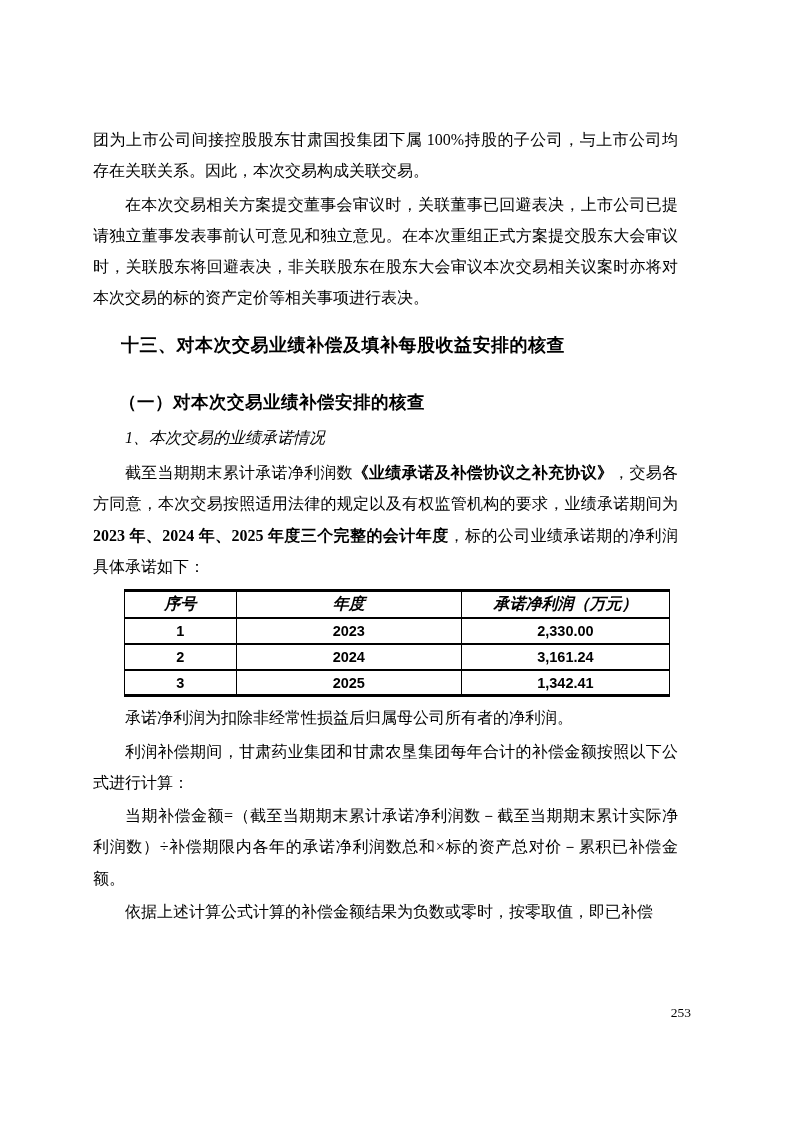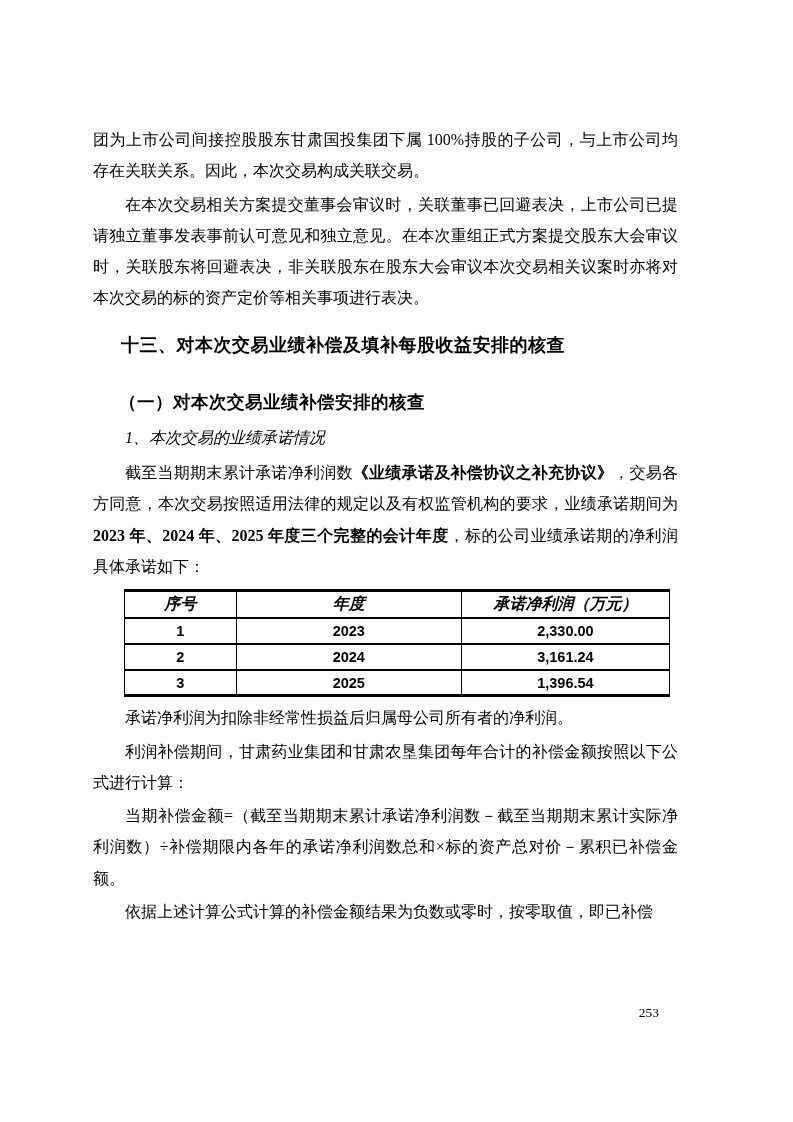--- a/index.html
+++ b/index.html
@@ -95,21 +95,21 @@
     border-left: 1px solid #000;
     color: #000000;
   }
   table.commit th:first-child,
   table.commit td:first-child { border-left: none; }
   table.commit tbody tr:first-child td { border-top: none; }
 
   .page-number {
     position: absolute;
     top: 1005px;
-    right: 134px;
+    right: 102px;
     font-family: "Liberation Serif", "DejaVu Serif", serif;
     font-size: 13.5px;
     color: #000000;
   }
 </style>
 </head>
 <body>
 
 <div class="page">
   <div class="content">
@@ -147,21 +147,21 @@
           <td>2,330.00</td>
         </tr>
         <tr>
           <td>2</td>
           <td>2024</td>
           <td>3,161.24</td>
         </tr>
         <tr>
           <td>3</td>
           <td>2025</td>
-          <td>1,396.54</td>
+          <td>1,342.41</td>
         </tr>
       </tbody>
     </table>
 
     <p class="body">承诺净利润为扣除非经常性损益后归属母公司所有者的净利润。</p>
 
 
     <p class="body">利润补偿期间，甘肃药业集团和甘肃农垦集团每年合计的补偿金额按照以下公式进行计算：</p>
 
     <p class="body">当期补偿金额=（截至当期期末累计承诺净利润数－截至当期期末累计实际净利润数）÷补偿期限内各年的承诺净利润数总和×标的资产总对价－累积已补偿金额。</p>

